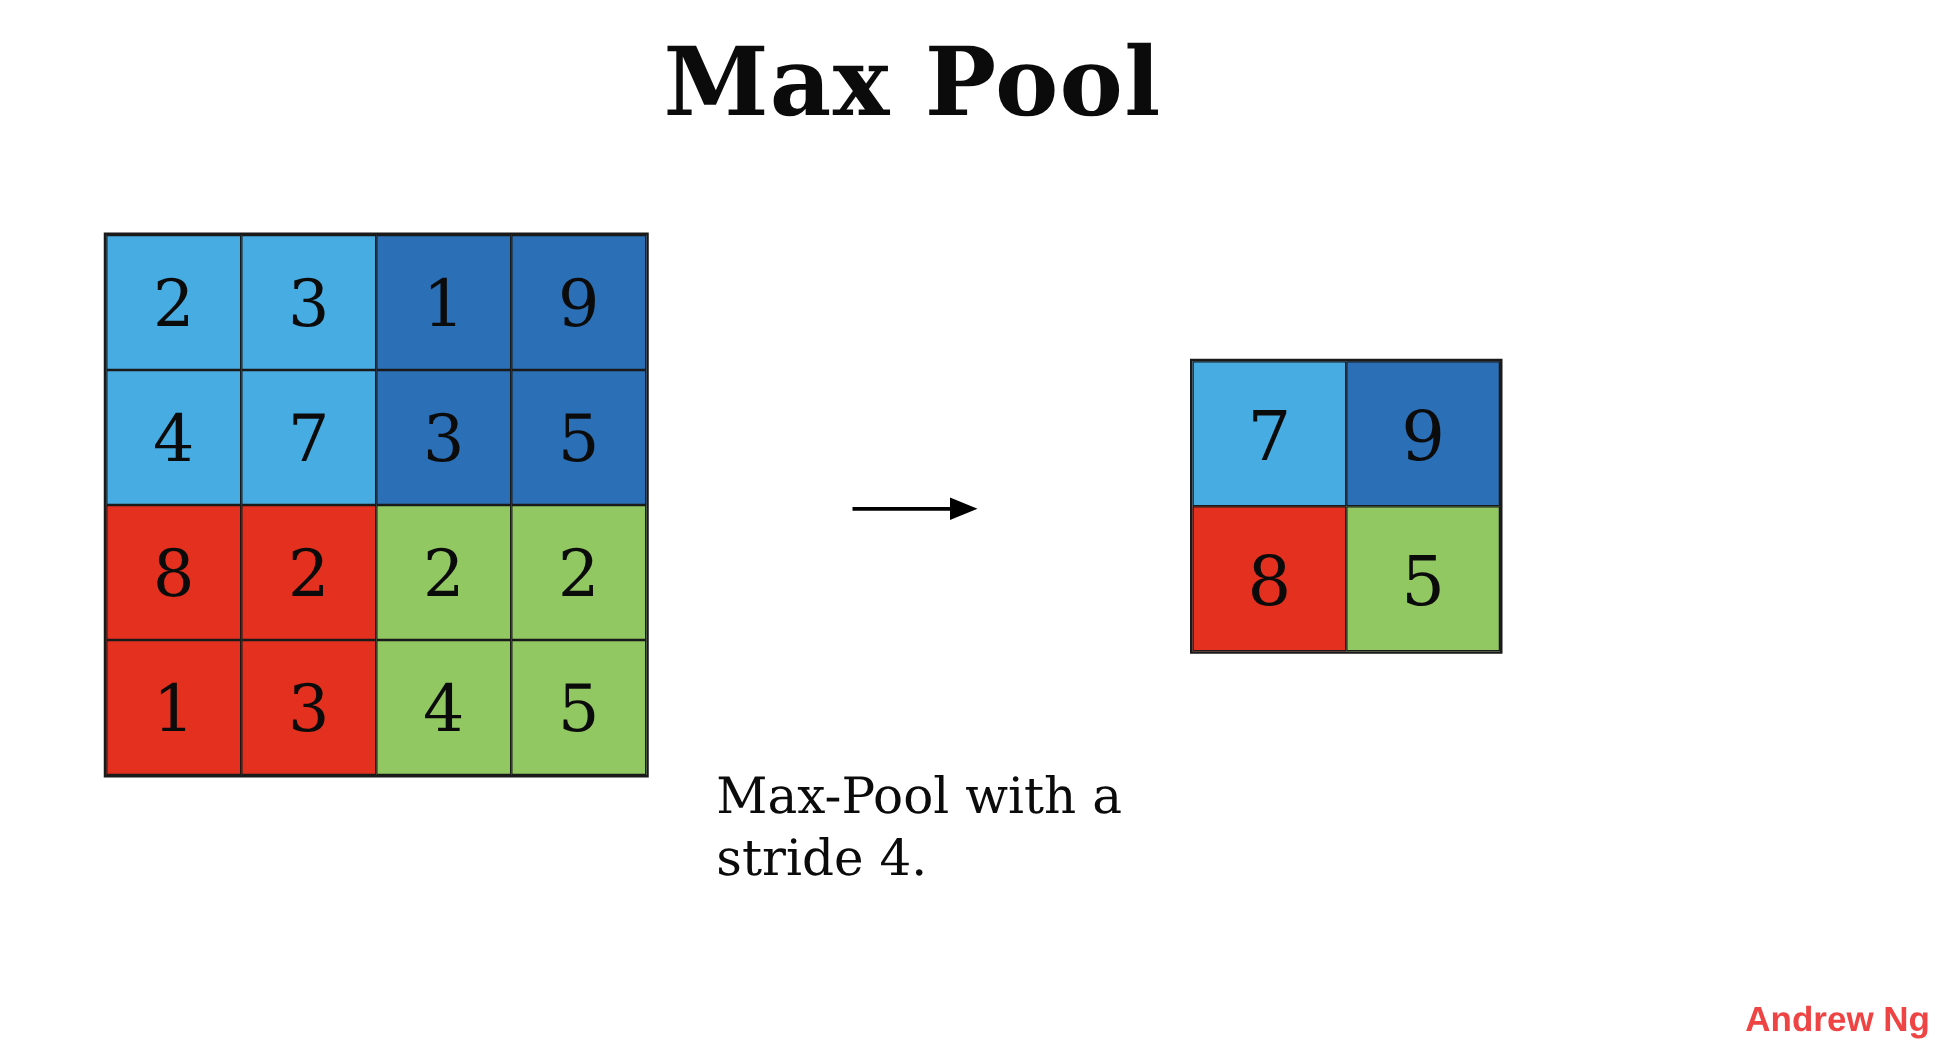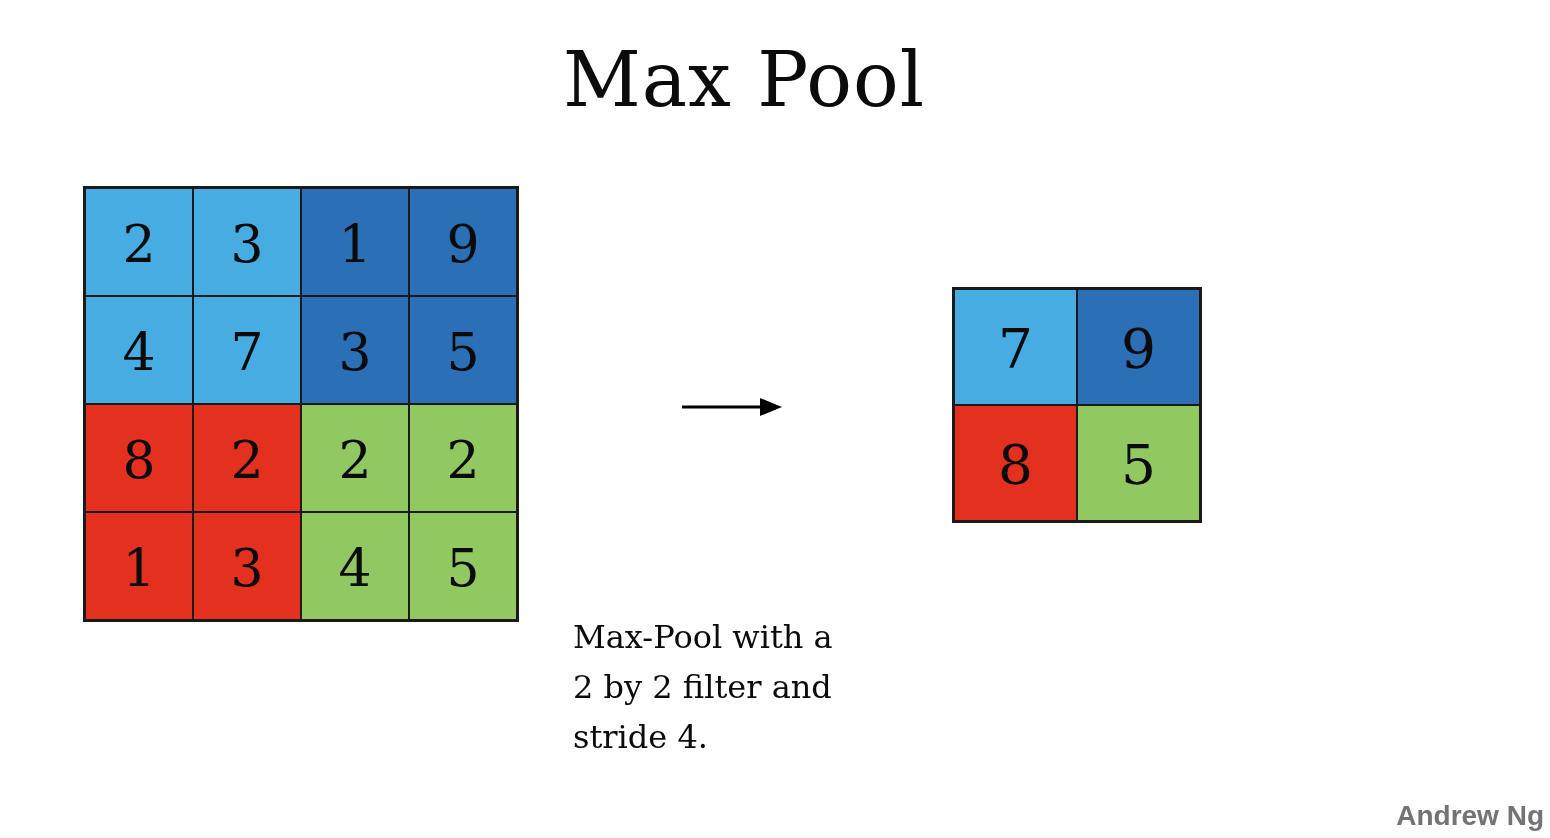--- a/index.html
+++ b/index.html
@@ -14,24 +14,24 @@
     background: #ffffff;
     overflow: hidden;
     font-family: "DejaVu Serif", "Liberation Serif", serif;
     color: #0b0b0b;
   }
   .title {
     position: absolute;
     left: 0;
     top: 28px;
     width: 1460px;
-    margin: 14px;
+    margin: 0;
     text-align: center;
     font-size: 76px;
-    font-weight: 400;
+    font-weight: 700;
     line-height: 1;
     letter-spacing: 1px;
   }
   .grid {
     position: absolute;
     display: grid;
     box-sizing: border-box;
     border: 2px solid #1a1a1a;
   }
   .input-grid {
@@ -63,32 +63,32 @@
   }
   .arrow {
     position: absolute;
     left: 680px;
     top: 394px;
   }
   .caption {
     position: absolute;
     left: 573px;
     top: 612px;
-    font-size: 32px;
+    font-size: 40px;
     line-height: 50px;
     white-space: nowrap;
   }
   .credit {
     position: absolute;
     right: 6px;
     top: 800px;
     font-family: "Liberation Sans", "DejaVu Sans", sans-serif;
     font-size: 28px;
     font-weight: 600;
-    color: #737373;
+    color: #ef4444;
   }
 </style>
 </head>
 <body>
 
 <div class="canvas">
 
   <h1 class="title">Max Pool</h1>
 
   <div class="grid input-grid" id="input-grid" style="grid-template-columns: repeat(4, 1fr);">
@@ -117,19 +117,18 @@
 
   <div class="grid output-grid" id="output-grid" style="grid-template-columns: repeat(2, 1fr);">
       <div class="cell" style="background: rgb(71, 172, 226);">7</div>
       <div class="cell" style="background: rgb(43, 111, 182);">9</div>
       <div class="cell" style="background: rgb(227, 48, 31);">8</div>
       <div class="cell" style="background: rgb(146, 200, 98);">5</div>
     </div>
 
   <div class="caption">
     <div>Max-Pool with a</div>
-    <div>2 by 2 filter and</div>
     <div>stride 4.</div>
   </div>
 
   <div class="credit">Andrew Ng</div>
 
 </div>
 
 </body></html>

